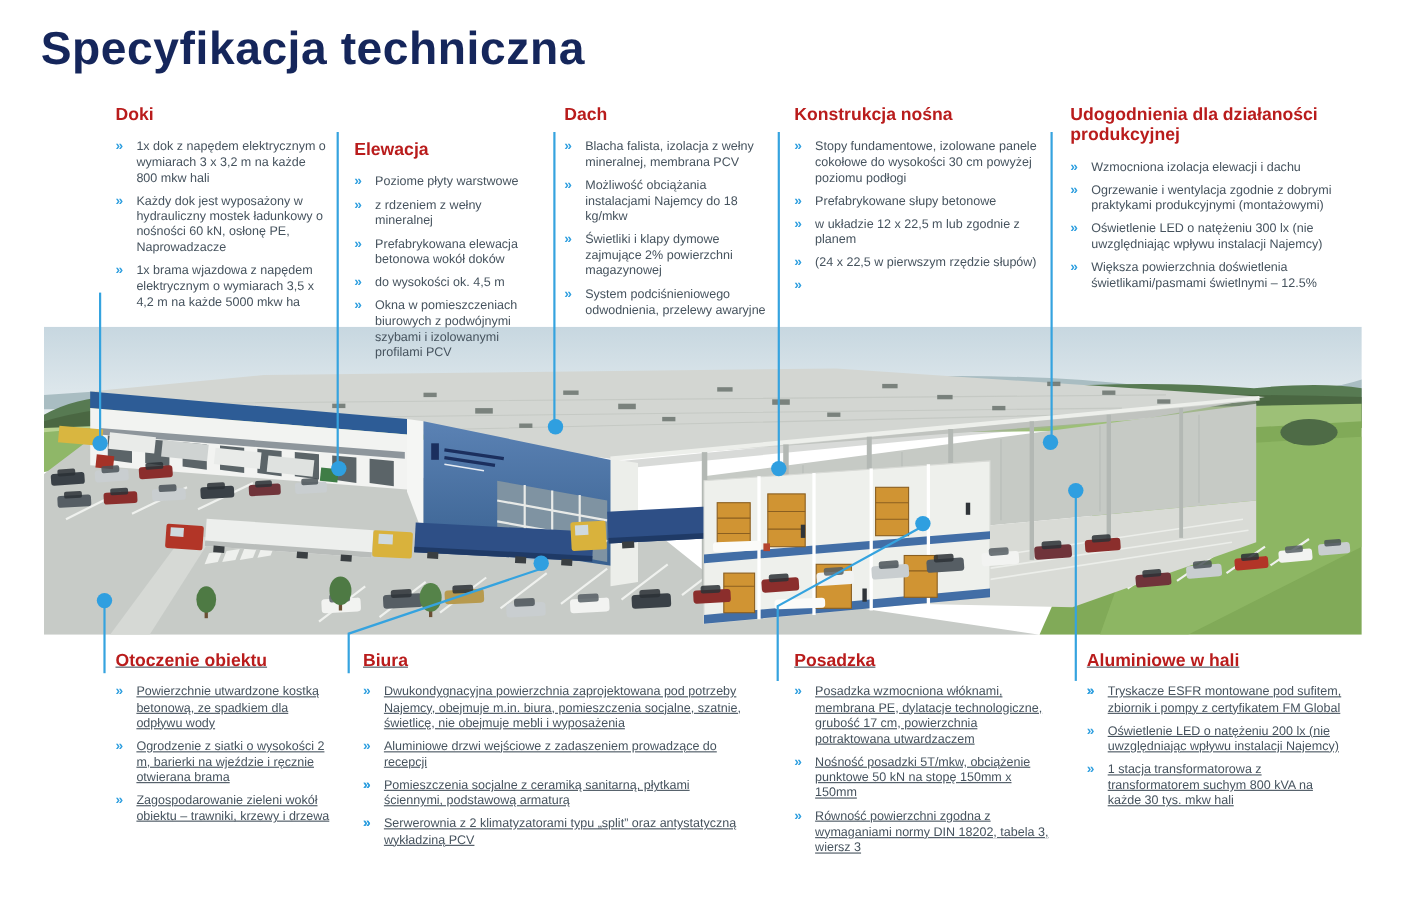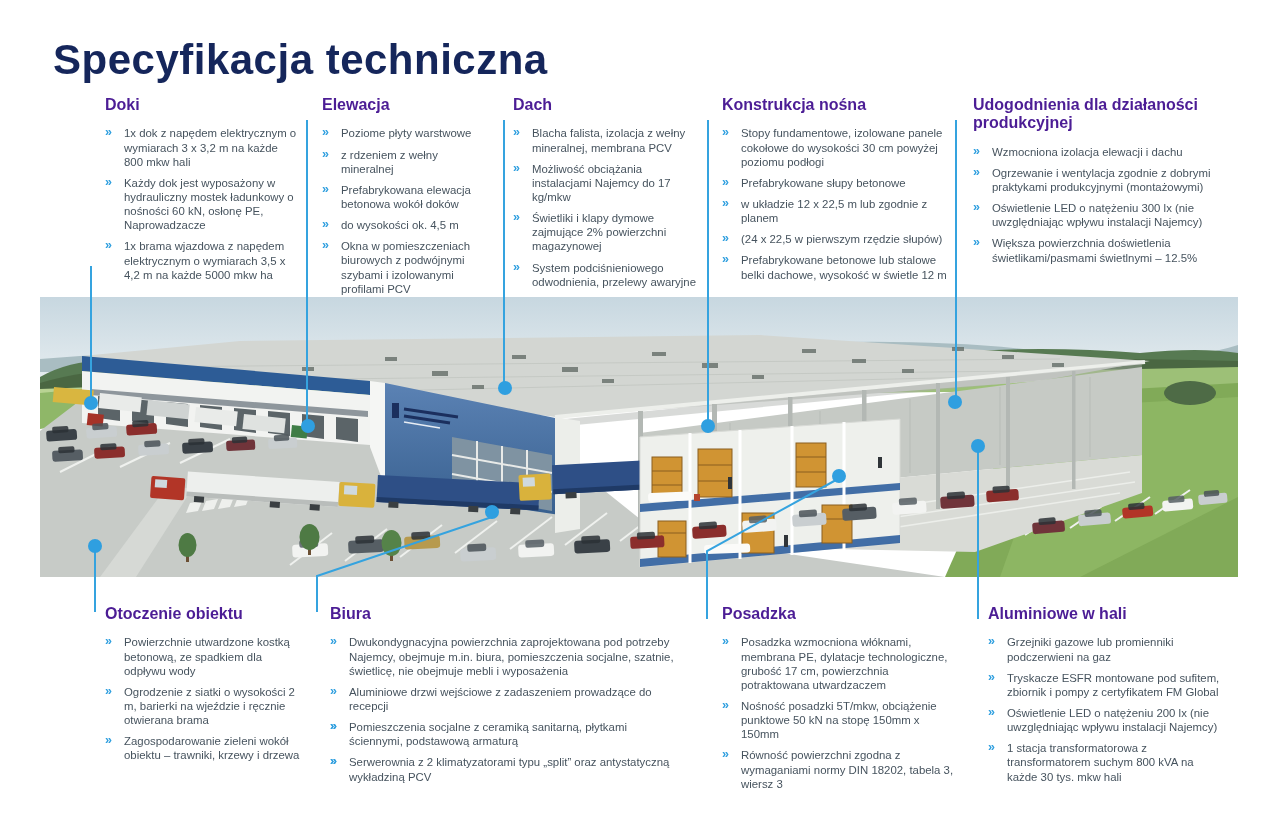--- a/index.html
+++ b/index.html
@@ -3,29 +3,29 @@
 <meta charset="utf-8">
 <style>
   html,body{margin:0;padding:0;}
   body{
     width:1280px;height:818px;position:relative;overflow:hidden;
     background:#ffffff;
     font-family:"Liberation Sans","DejaVu Sans",sans-serif;
     color:#46535e;
   }
   .page-title{
-    position:absolute;left:37px;top:20px;margin:16px;
+    position:absolute;left:37px;top:20px;margin:0;
     font-size:42px;font-weight:800;letter-spacing:.5px;
     color:#15265b;
   }
   .col{position:absolute;}
   .top-row .col{top:96px;}
-  .bottom-row .col{top:605px;}
+  .bottom-row .col{top:592px;text-decoration:underline;}
   .col h2{
-    margin:0 0 12px 0;font-size:16px;font-weight:800;color:#4c1d95;line-height:1.15;
+    margin:0 0 12px 0;font-size:16px;font-weight:800;color:#b91c1c;line-height:1.15;
   }
   .col ul{list-style:none;margin:0;padding:0;}
   .col li{
     position:relative;padding-left:19px;margin:0 0 7px 0;
     font-size:11.4px;line-height:1.24;color:#46535e;
   }
   .col li .b{
     position:absolute;left:0;top:-1px;color:#2f9fdf;font-weight:800;font-size:12.5px;
   }
   #illustration{position:absolute;left:40px;top:297px;z-index:1;}
@@ -363,47 +363,47 @@
 
   <div class="top-row">
     <section class="col" style="left:105px;width:192px;">
       <h2>Doki</h2>
       <ul>
           <li><span class="b">»</span><span>1x dok z napędem elektrycznym o wymiarach 3 x 3,2 m na każde 800 mkw hali</span></li>
           <li><span class="b">»</span><span>Każdy dok jest wyposażony w hydrauliczny mostek ładunkowy o nośności 60 kN, osłonę PE, Naprowadzacze</span></li>
           <li><span class="b">»</span><span>1x brama wjazdowa z napędem elektrycznym o wymiarach 3,5 x 4,2 m na każde 5000 mkw ha</span></li>
         </ul>
     </section>
-    <section class="col" style="left:322px;width:168px;">
+    <section class="col" style="left:322px;width:168px;margin-top:32px;">
       <h2>Elewacja</h2>
       <ul>
           <li><span class="b">»</span><span>Poziome płyty warstwowe</span></li>
           <li><span class="b">»</span><span>z rdzeniem z wełny mineralnej</span></li>
           <li><span class="b">»</span><span>Prefabrykowana elewacja betonowa wokół doków</span></li>
           <li><span class="b">»</span><span>do wysokości ok.  4,5 m</span></li>
           <li><span class="b">»</span><span>Okna w pomieszczeniach biurowych z podwójnymi szybami i izolowanymi profilami PCV</span></li>
         </ul>
     </section>
     <section class="col" style="left:513px;width:188px;">
       <h2>Dach</h2>
       <ul>
           <li><span class="b">»</span><span>Blacha falista, izolacja z wełny mineralnej, membrana PCV</span></li>
-          <li><span class="b">»</span><span>Możliwość obciążania instalacjami Najemcy do 17 kg/mkw</span></li>
+          <li><span class="b">»</span><span>Możliwość obciążania instalacjami Najemcy do 18 kg/mkw</span></li>
           <li><span class="b">»</span><span>Świetliki i klapy dymowe zajmujące 2% powierzchni magazynowej</span></li>
           <li><span class="b">»</span><span>System podciśnieniowego odwodnienia, przelewy awaryjne</span></li>
         </ul>
     </section>
     <section class="col" style="left:722px;width:228px;">
       <h2>Konstrukcja nośna</h2>
       <ul>
           <li><span class="b">»</span><span>Stopy fundamentowe, izolowane panele cokołowe do wysokości 30 cm powyżej poziomu podłogi</span></li>
           <li><span class="b">»</span><span>Prefabrykowane słupy betonowe</span></li>
           <li><span class="b">»</span><span>w układzie 12 x 22,5 m lub zgodnie z planem</span></li>
           <li><span class="b">»</span><span>(24 x 22,5 w pierwszym rzędzie słupów)</span></li>
-          <li><span class="b">»</span><span>Prefabrykowane betonowe lub stalowe belki dachowe, wysokość w świetle 12 m</span></li>
+          <li><span class="b">»</span></li>
         </ul>
     </section>
     <section class="col" style="left:973px;width:250px;">
       <h2>Udogodnienia dla działaności produkcyjnej</h2>
       <ul>
           <li><span class="b">»</span><span>Wzmocniona izolacja elewacji i dachu</span></li>
           <li><span class="b">»</span><span>Ogrzewanie i wentylacja zgodnie z dobrymi praktykami produkcyjnymi (montażowymi)</span></li>
           <li><span class="b">»</span><span>Oświetlenie LED o natężeniu 300 lx (nie uwzględniając wpływu instalacji Najemcy)</span></li>
           <li><span class="b">»</span><span>Większa powierzchnia doświetlenia świetlikami/pasmami świetlnymi – 12.5%</span></li>
         </ul>
@@ -434,20 +434,20 @@
       <h2>Posadzka</h2>
       <ul>
           <li><span class="b">»</span><span>Posadzka wzmocniona włóknami, membrana PE, dylatacje technologiczne, grubość 17 cm, powierzchnia potraktowana utwardzaczem</span></li>
           <li><span class="b">»</span><span>Nośność posadzki 5T/mkw, obciążenie punktowe 50 kN na stopę 150mm x 150mm</span></li>
           <li><span class="b">»</span><span>Równość powierzchni zgodna z wymaganiami normy DIN 18202, tabela 3, wiersz 3</span></li>
         </ul>
     </section>
     <section class="col" style="left:988px;width:232px;">
       <h2>Aluminiowe w hali</h2>
       <ul>
-          <li><span class="b">»</span><span>Grzejniki gazowe lub promienniki podczerwieni na gaz</span></li>
+          <li><span class="b">»</span></li>
           <li><span class="b">»</span><span>Tryskacze ESFR montowane pod sufitem, zbiornik i pompy z certyfikatem FM Global</span></li>
           <li><span class="b">»</span><span>Oświetlenie LED o natężeniu 200 lx (nie uwzględniając wpływu instalacji Najemcy)</span></li>
           <li><span class="b">»</span><span>1 stacja transformatorowa z transformatorem suchym 800 kVA na każde 30 tys. mkw hali</span></li>
         </ul>
     </section>
   </div>
 </div>
 
 </body></html>

